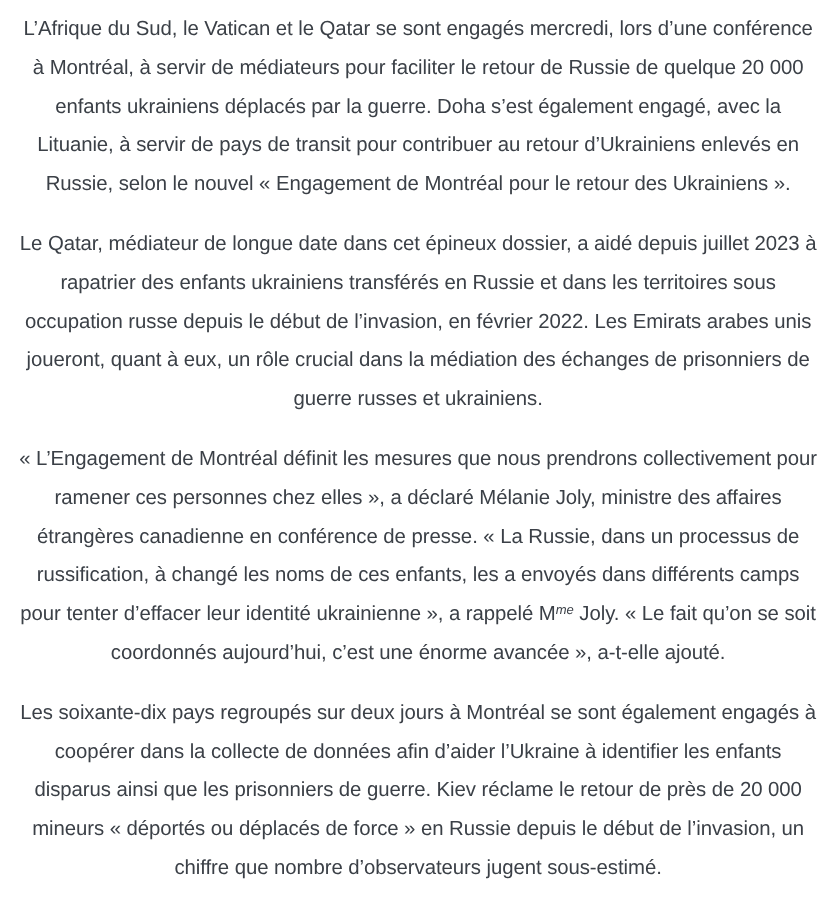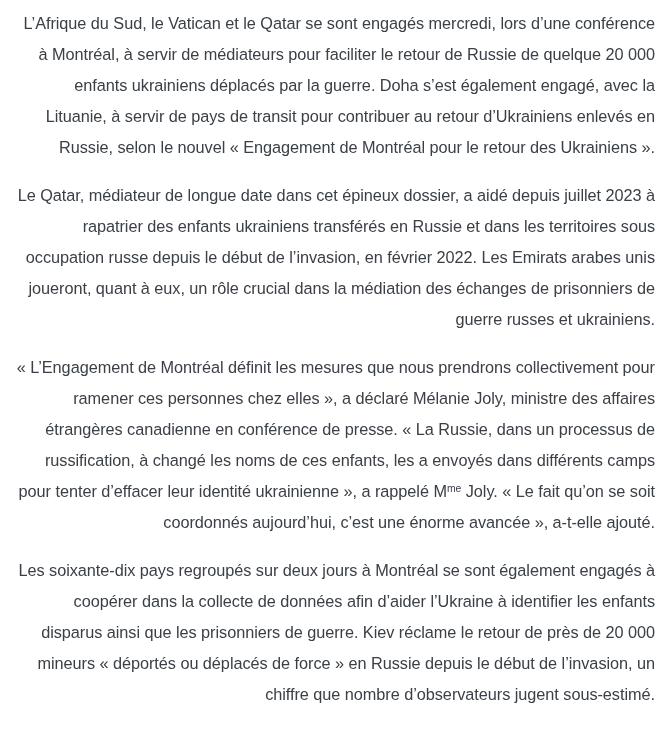--- a/index.html
+++ b/index.html
@@ -27,31 +27,32 @@
     font-weight: bold;
     color: #1b2430;
     letter-spacing: -0.1px;
   }
   .article-body p {
     margin: 0 0 17px 0;
     font-size: 16.3px;
     line-height: 31px;
     color: #3b4047;
     letter-spacing: -0.05px;
-    text-align: right;
+    text-align: center;
   }
   .article-body p:last-child {
     margin-bottom: 0;
   }
   .q {
   }
   sup {
     font-size: 0.64em;
     line-height: 0;
     vertical-align: 0.45em;
+    font-style: italic;
   }
 </style>
 </head>
 <body>
 
 <div class="article">
 
 
   <div class="article-body">
 

